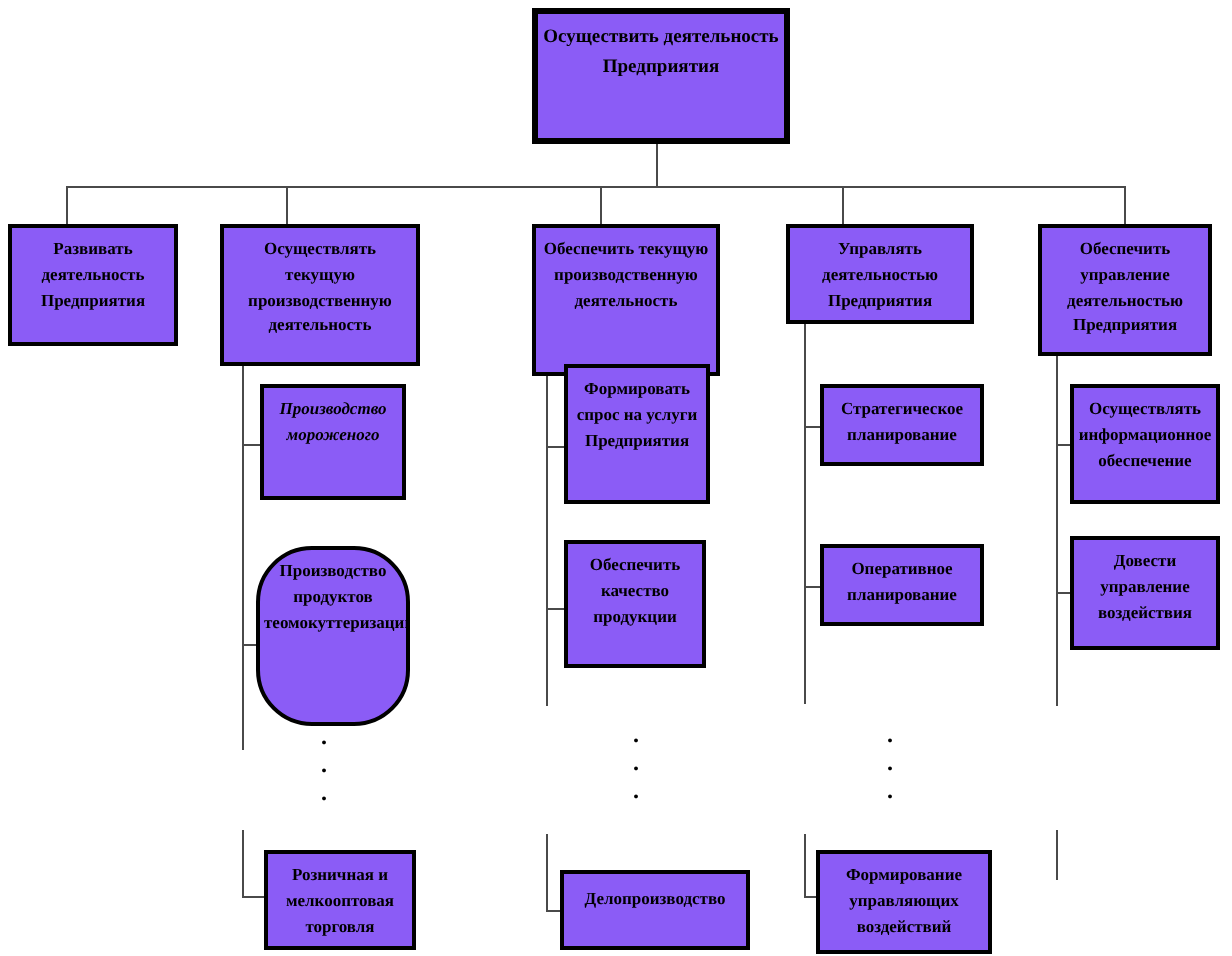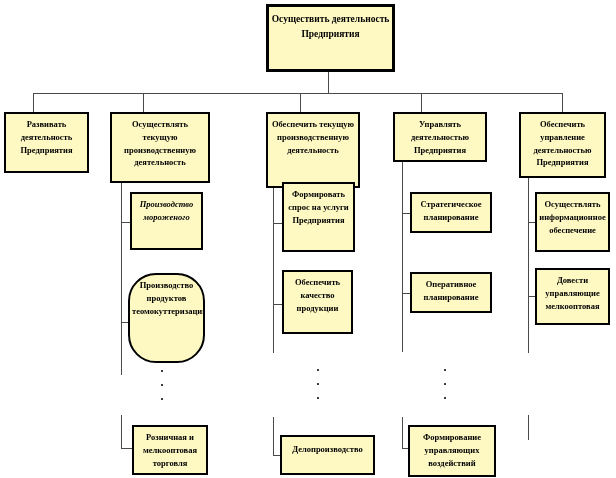--- a/index.html
+++ b/index.html
@@ -1,21 +1,21 @@
 <!DOCTYPE html>
 <html><head>
 <meta charset="utf-8">
 <style>
   html,body{margin:0;padding:0;background:#fff;}
   .stage{
     position:relative;width:616px;height:478px;background:#ffffff;overflow:hidden;
     font-family:"Liberation Serif","DejaVu Serif",serif;color:#000;
   }
   .box{
-    position:absolute;box-sizing:border-box;background:#fef9c3;border:2px solid #000;
+    position:absolute;box-sizing:border-box;background:#8b5cf6;border:2px solid #000;
     text-align:center;font-weight:bold;font-size:8.5px;line-height:1.5;
     padding:4px 2px 0 2px;overflow:hidden;
   }
   .root{border-width:3px;font-size:9.5px;line-height:1.55;padding-top:5px;}
   .hline,.vline{position:absolute;background:#4a4a4a;}
   .hline{height:1px;}
   .vline{width:1px;}
   .dots{position:absolute;font-weight:bold;font-size:12px;line-height:14px;text-align:center;width:8px;}
   .dots span{display:block;height:14px;}
 
@@ -139,15 +139,15 @@
   <div class="box" id="n-b4c1">Стратегическое планирование</div>
   <div class="box" id="n-b4c2">Оперативное планирование</div>
   <div class="dots" id="dots-c4">
     <span>.</span>
     <span>.</span>
     <span>.</span>
   </div>
   <div class="box" id="n-b4c3">Формирование управляющих воздействий</div>
 
   <div class="box" id="n-b5c1">Осуществлять информационное обеспечение</div>
-  <div class="box" id="n-b5c2">Довести управляющие мелкооптовая</div>
+  <div class="box" id="n-b5c2">Довести управление воздействия</div>
 
 </div>
 
 </body></html>

